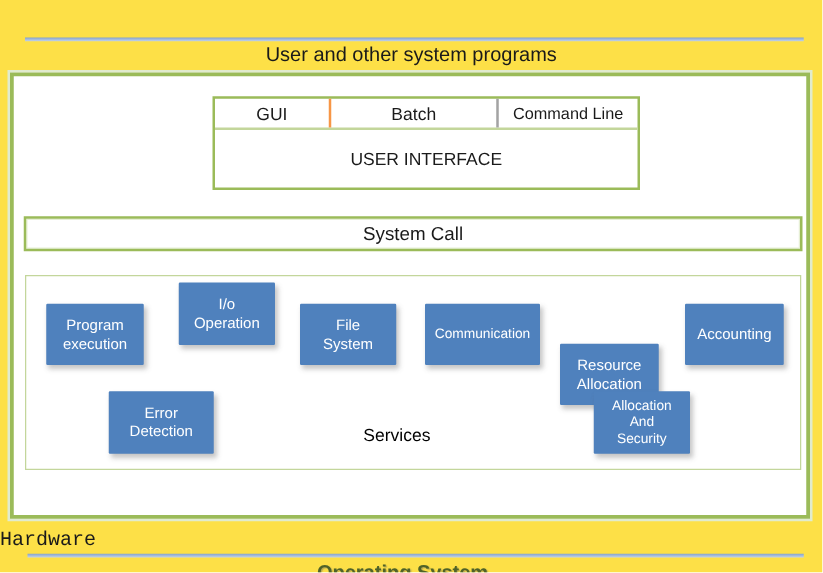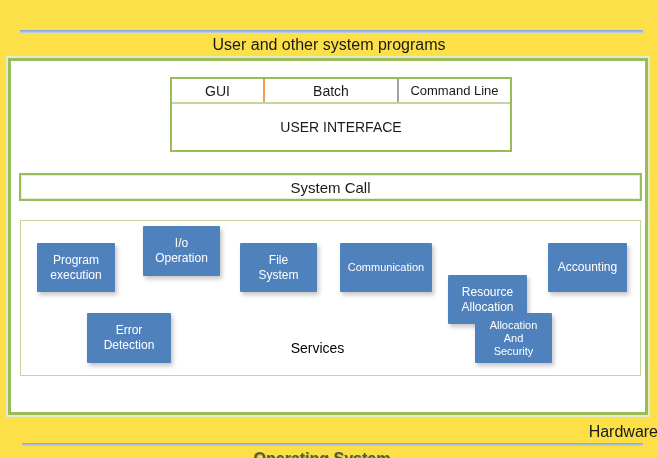--- a/index.html
+++ b/index.html
@@ -52,21 +52,21 @@
   .b8 { left:475px; top:313px; width:77px; height:50px; font-size:11px; line-height:13px; }
 
   .services-label { position:absolute; left:20px; width:595px; top:340px;
     text-align:center; font-size:14px; color:#000000; }
 
   .os-label { position:absolute; left:0; width:622px; top:389px;
     text-align:center; font-weight:bold; font-size:16px; color:#4F6228;
     text-shadow:1px 1px 1px rgba(90,90,90,0.45); }
 
   .hardware-label { position:absolute; left:0; width:100%; top:423px;
-    text-align:right; font-size:16px; }
+    text-align:left; font-size:16px;font-family:Liberation Mono, monospace; }
 </style>
 </head>
 <body>
 
 <div class="canvas">
 
   <div class="hline top-line"></div>
   <div class="top-label">User and other system programs</div>
 
   <div class="outer-box">

